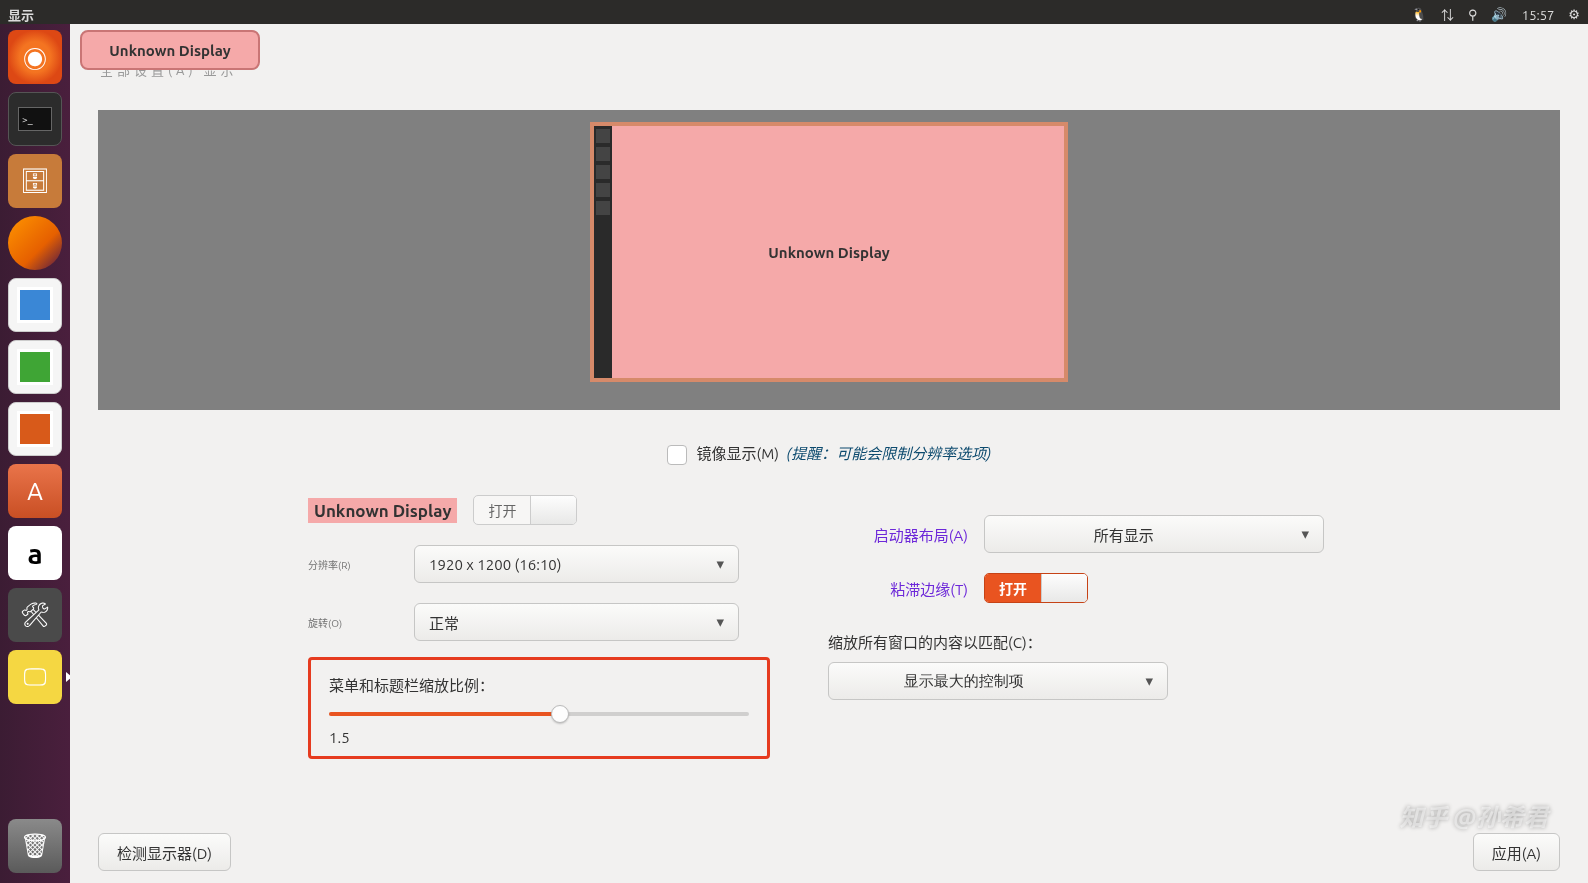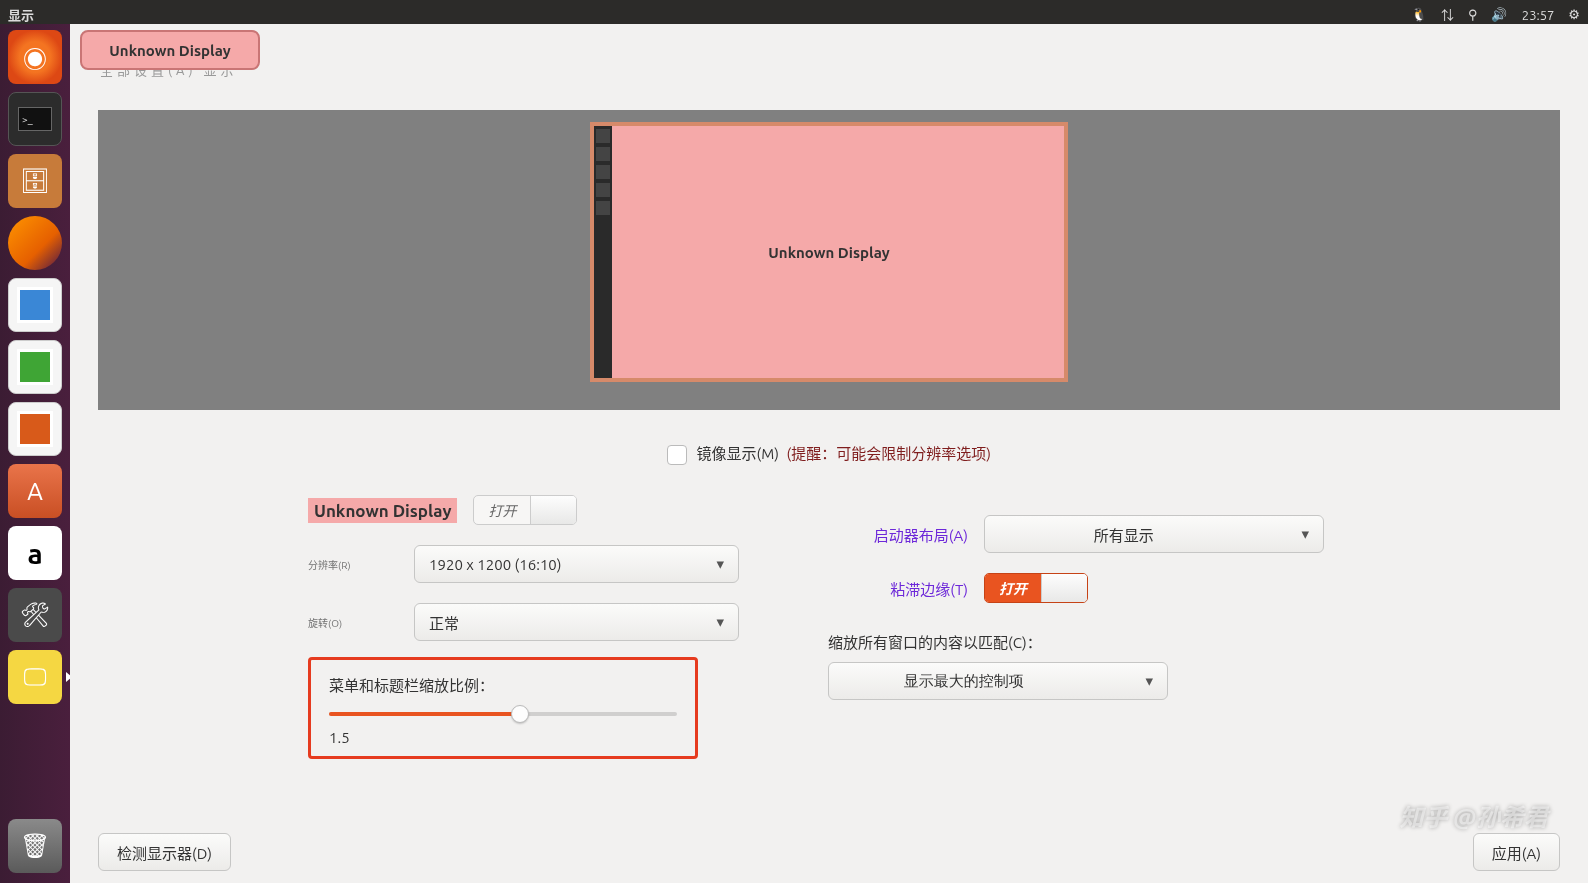--- a/index.html
+++ b/index.html
@@ -42,46 +42,46 @@
 
 .preview { position: absolute; left: 28px; right: 28px; top: 86px; height: 300px; background: #808080; }
 .monitor { position: absolute; left: 50%; top: 12px; transform: translateX(-50%); width: 478px; height: 260px; background: #f5a9a9; border: 4px solid #d68a6a; }
 .monitor .unity-bar { position:absolute; left:0; top:0; width:18px; height:100%; background:#2a2a2a; display:flex; flex-direction:column; gap:2px; padding-top:2px;}
 .monitor .unity-bar i{width:14px;height:14px;background:#444;margin:1px auto;}
 .monitor .label { position:absolute; left:0; right:0; top:50%; transform:translateY(-50%); text-align:center; color:#333; font-size:15px; font-weight:600;}
 
 
 .settings-body { position:absolute; left:28px; right:28px; top:400px; bottom:60px; }
 .mirror-row { text-align:center; color:#333; font-size:15px; margin-top:18px;}
-.mirror-row .hint { color:#7f1d1d; margin-left:4px;}
+.mirror-row .hint { color:#0c4a6e; font-style:italic; margin-left:4px;}
 .checkbox { display:inline-block; width:20px; height:20px; border:1px solid #bbb; border-radius:4px; background:#fff; vertical-align:middle; margin-right:6px;}
 
 .cols { display:flex; gap:70px; margin-top:30px; }
 .col { flex:1; }
 .col-left { padding-left:210px; max-width:660px;}
 .col-right { max-width:520px;}
 
 .disp-name { background:#f5a9a9; padding:3px 6px; font-weight:bold; color:#333; font-size:17px;}
 .row { display:flex; align-items:center; gap:16px; margin-top:20px; }
 .row .lbl { width:90px; color:#737373; font-size:10px;}
 .row .lbl-wide { width:140px; text-align:right; color:#6d28d9; font-size:15px;}
 
 .toggle { display:inline-flex; align-items:center; border:1px solid #ccc; border-radius:5px; height:30px; overflow:hidden; background:#f7f6f5;}
-.toggle .seg { padding:0 14px; height:100%; display:flex; align-items:center; font-size:14px; color:#666;font-style:italic;}
+.toggle .seg { padding:0 14px; height:100%; display:flex; align-items:center; font-size:14px; color:#666;}
 .toggle .knob { width:46px; height:100%; background:linear-gradient(#fdfdfd,#e8e8e7); border-left:1px solid #ccc;}
 .toggle.on .seg { background:#e95420; color:#fff; font-weight:bold;}
 .toggle.on { border-color:#c64316;}
 
 .dropdown { flex:1; max-width:325px; height:38px; border:1px solid #c6c6c5; border-radius:6px; background:linear-gradient(#fbfbfa,#ecebe9); display:flex; align-items:center; padding:0 14px; color:#333; font-size:15px; position:relative; cursor:pointer;}
 .dropdown .caret { margin-left:auto; color:#555;}
 
 .section-title { font-weight:bold; font-size:16px; color:#333; }
 
 
-.slider-box { border:3px solid #e63b1f; border-radius:4px; padding:14px 18px 10px; margin-top:16px; width:390px;}
+.slider-box { border:3px solid #e63b1f; border-radius:4px; padding:14px 18px 10px; margin-top:16px; width:462px;}
 .slider-box .slabel { color:#333; font-size:15px; margin-bottom:10px;}
 .slider { position:relative; height:18px; }
 .slider .track { position:absolute; left:0; right:0; top:50%; height:4px; background:#d0cfce; border-radius:2px; transform:translateY(-50%);}
 .slider .fill { position:absolute; left:0; width:55%; top:50%; height:4px; background:#e95420; border-radius:2px; transform:translateY(-50%);}
 .slider .thumb { position:absolute; left:55%; top:50%; width:18px; height:18px; background:#fdfdfd; border:1px solid #bbb; border-radius:50%; transform:translate(-50%,-50%); box-shadow:0 1px 2px rgba(0,0,0,.2);}
 .slider-box .sval { text-align:left; font-size:15px; color:#333; margin-top:6px;}
 
 .scale-label { color:#333; font-size:15px; margin-bottom:10px;}
 
 .btn { height:38px; padding:0 18px; border:1px solid #c6c6c5; border-radius:6px; background:linear-gradient(#fbfbfa,#ecebe9); color:#333; font-size:15px; display:inline-flex; align-items:center; cursor:pointer;text-align:center;}
@@ -93,21 +93,21 @@
 </head>
 <body>
 
 <div class="top-panel">
   <span class="title">显示</span>
   <div class="tray">
     <span>🐧</span>
     <span>⇅</span>
     <span>⚲</span>
     <span>🔊</span>
-    <span>23:57</span>
+    <span>15:57</span>
     <span>⚙</span>
   </div>
 </div>
 
 <div class="launcher">
   <div class="tile ubuntu">◉</div>
   <div class="tile term">
       <div class="term-inner">&gt;_</div>
     </div>
   <div class="tile files">🗄</div>

